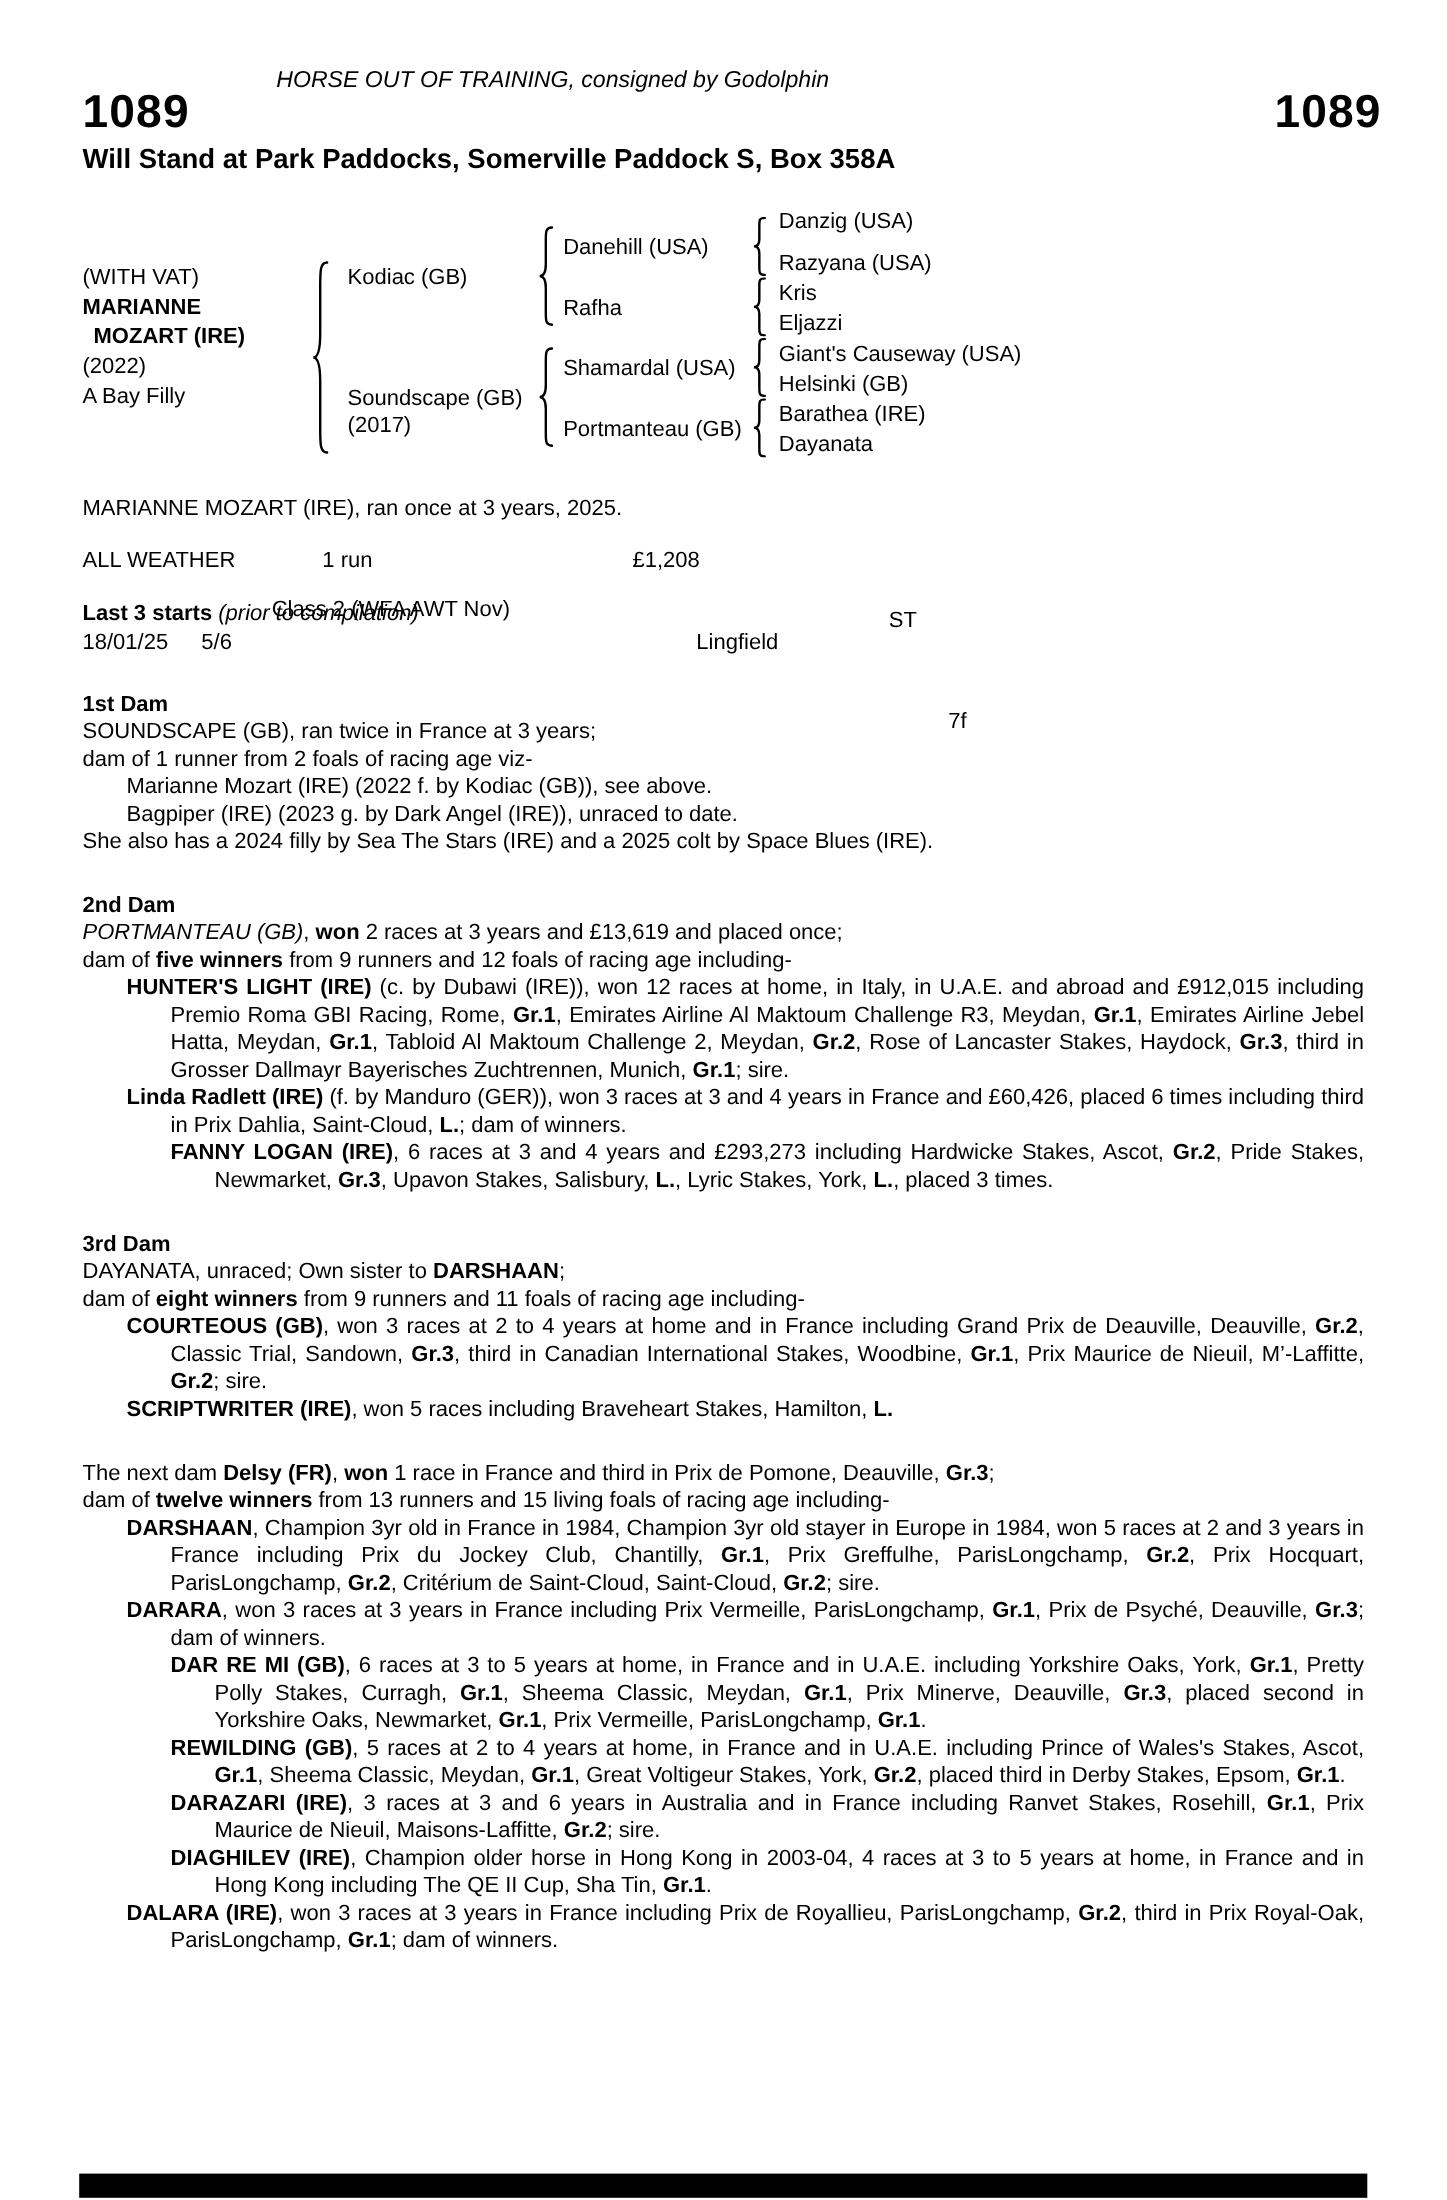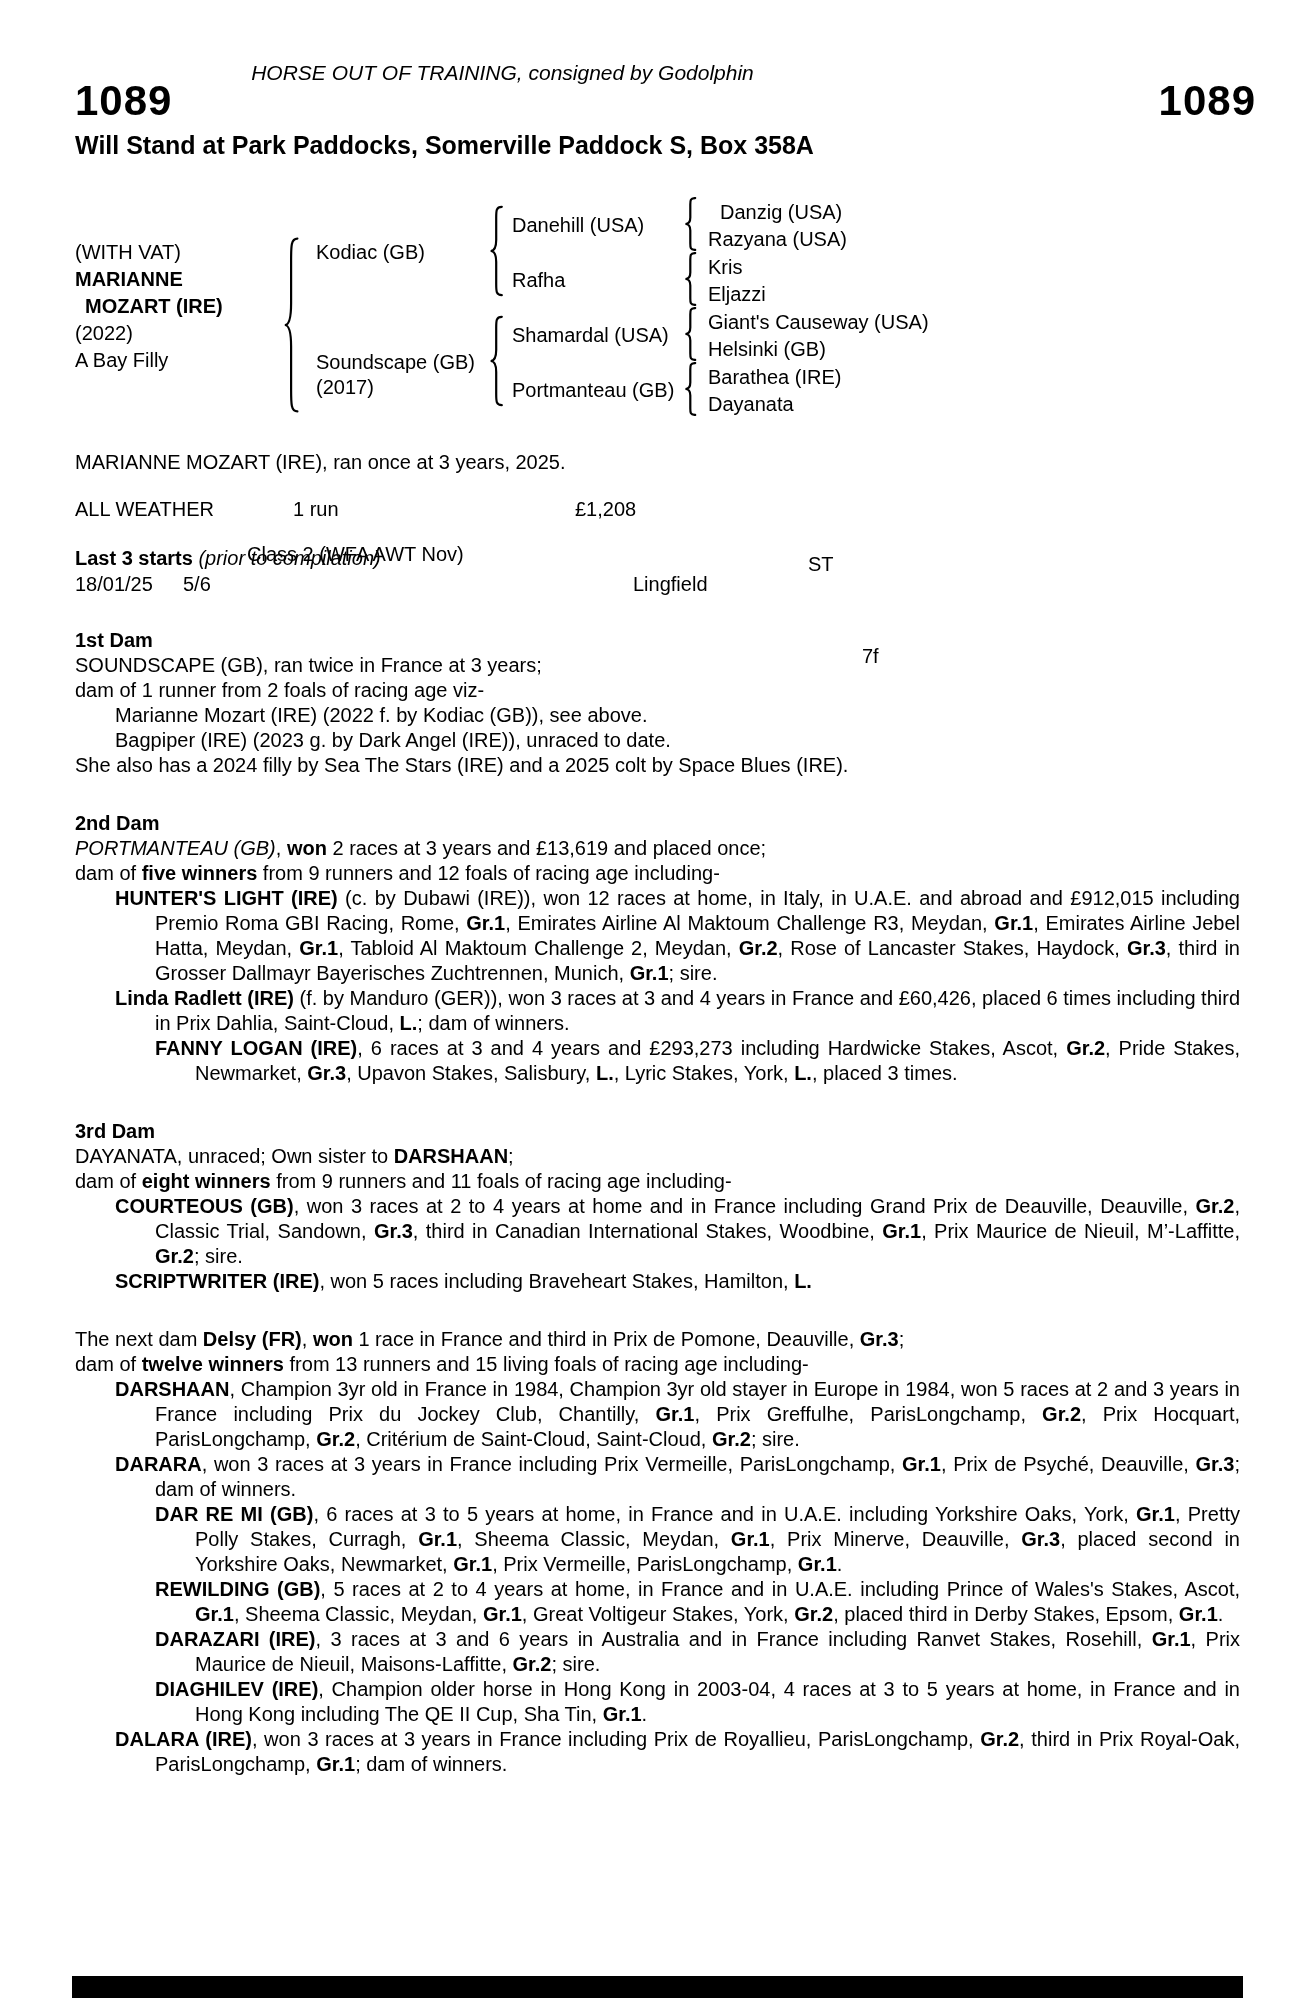--- a/index.html
+++ b/index.html
@@ -74,21 +74,21 @@
     <svg class="brace" style="left:684px; top:252px;" width="14" height="54" viewBox="0 0 20 100" preserveAspectRatio="none">
         <path d="M 16 2 C 9 2 9 6 9 14 L 9 38 C 9 46 7 50 2 50 C 7 50 9 54 9 62 L 9 86 C 9 94 9 98 16 98"></path>
       </svg>
     <svg class="brace" style="left:684px; top:307px;" width="14" height="54" viewBox="0 0 20 100" preserveAspectRatio="none">
         <path d="M 16 2 C 9 2 9 6 9 14 L 9 38 C 9 46 7 50 2 50 C 7 50 9 54 9 62 L 9 86 C 9 94 9 98 16 98"></path>
       </svg>
     <svg class="brace" style="left:684px; top:362px;" width="14" height="54" viewBox="0 0 20 100" preserveAspectRatio="none">
         <path d="M 16 2 C 9 2 9 6 9 14 L 9 38 C 9 46 7 50 2 50 C 7 50 9 54 9 62 L 9 86 C 9 94 9 98 16 98"></path>
       </svg>
 
-    <span class="ped-name" style="left:708px; top:200px;margin-left:12px;">Danzig (USA)</span>
+    <span class="ped-name" style="left:708px; top:189px;">Danzig (USA)</span>
     <span class="ped-name" style="left:708px; top:227px;">Razyana (USA)</span>
     <span class="ped-name" style="left:708px; top:255px;">Kris</span>
     <span class="ped-name" style="left:708px; top:282px;">Eljazzi</span>
     <span class="ped-name" style="left:708px; top:310px;">Giant's Causeway (USA)</span>
     <span class="ped-name" style="left:708px; top:337px;">Helsinki (GB)</span>
     <span class="ped-name" style="left:708px; top:365px;">Barathea (IRE)</span>
     <span class="ped-name" style="left:708px; top:392px;">Dayanata</span>
   </div>
 
   <div class="abs" style="left:75px; top:450px;">MARIANNE MOZART (IRE), ran once at 3 years, 2025.</div>

